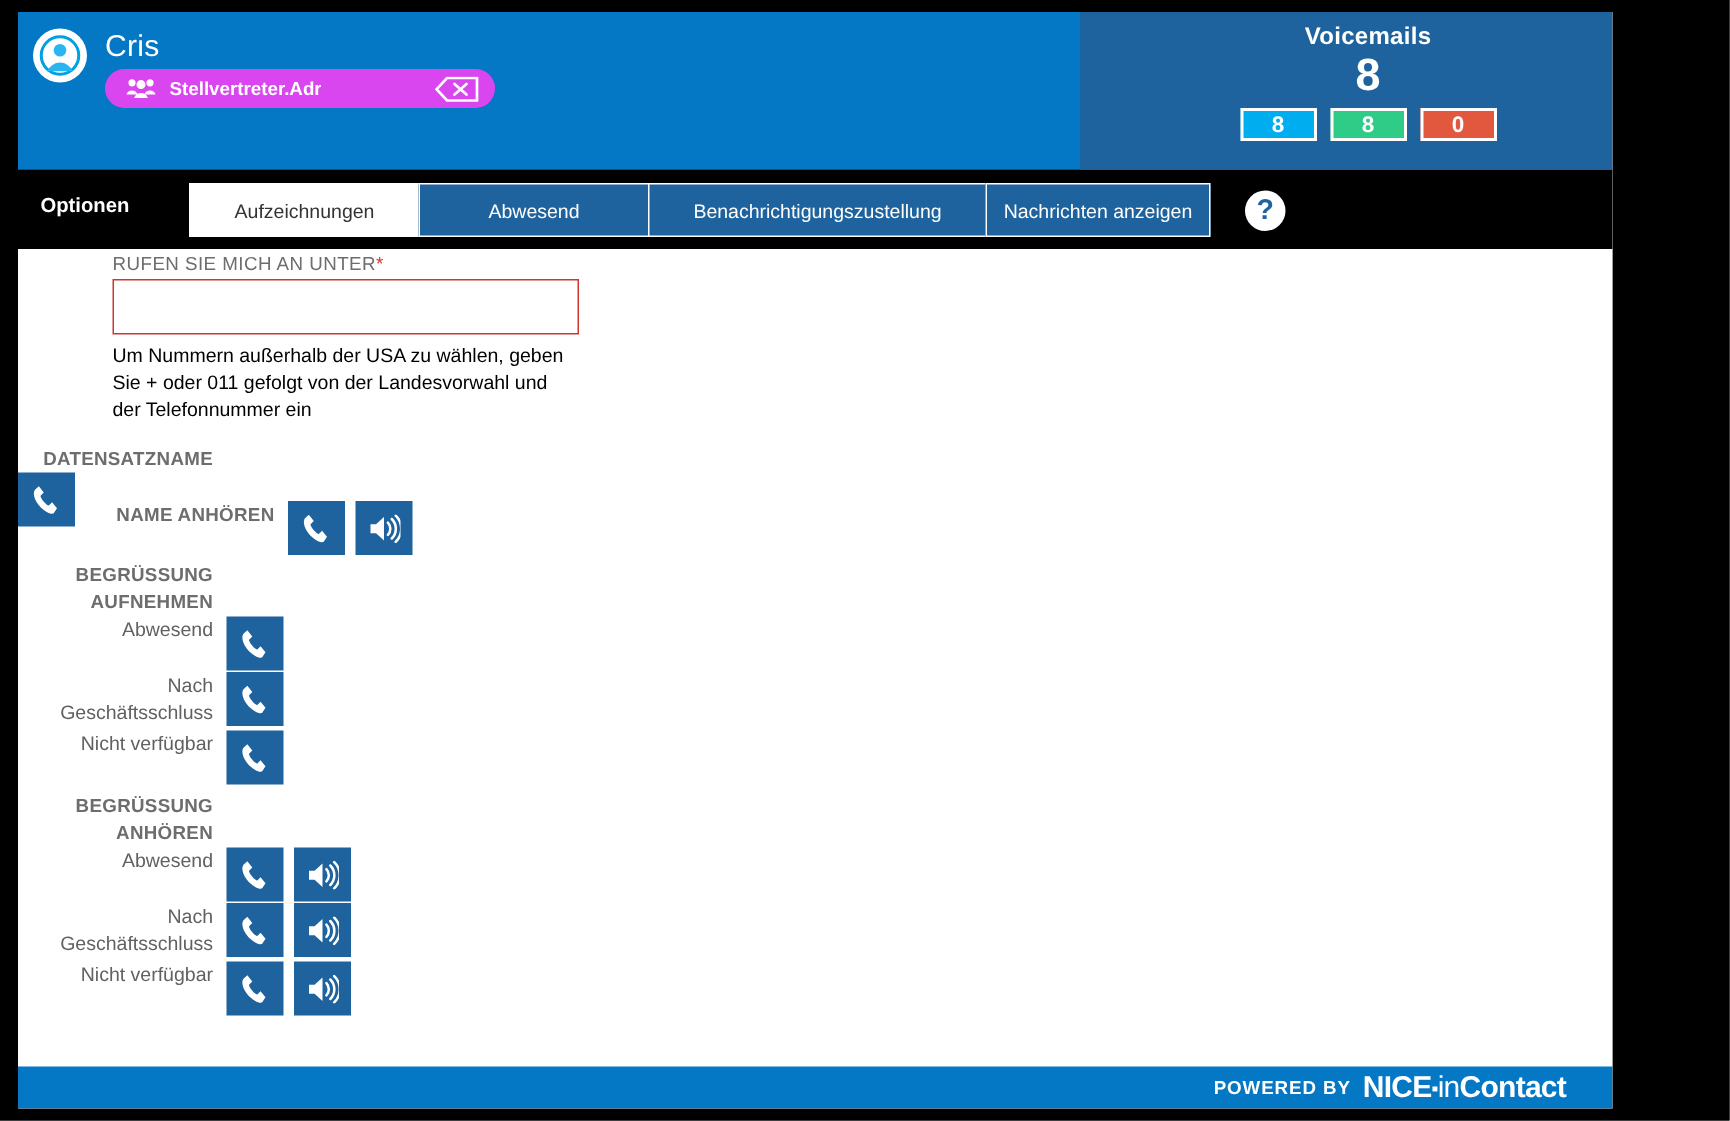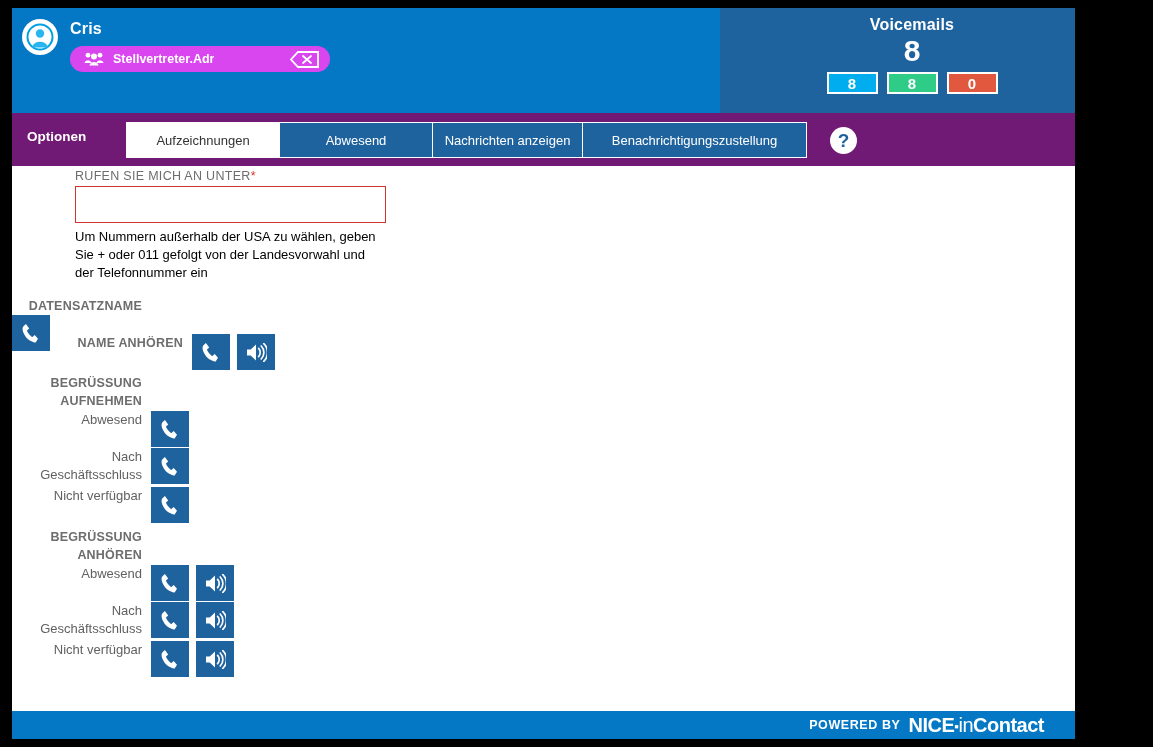--- a/index.html
+++ b/index.html
@@ -46,22 +46,22 @@
     background: #ffffff;
     display: flex;
     align-items: center;
     justify-content: center;
   }
   .avatar svg { display: block; }
   .user-name {
     position: absolute;
     left: 58px;
     top: 12px;
-    font-size: 16px;
-    font-weight: bold;
+    font-size: 20px;
+    font-weight: normal;
     color: #ffffff;
     letter-spacing: 0.2px;
   }
   .chip {
     position: absolute;
     left: 58px;
     top: 38px;
     width: 260px;
     height: 26px;
     background: #d946ef;
@@ -131,21 +131,21 @@
     font-weight: bold;
     display: flex;
     align-items: center;
     justify-content: center;
   }
 
   
   .tabbar {
     position: relative;
     height: 53px;
-    background: #701a75;
+    background: #000000;
   }
   .tab-static {
     position: absolute;
     left: 15px;
     top: 16px;
     color: #ffffff;
     font-size: 13.5px;
     font-weight: bold;
   }
   .tabs {
@@ -351,22 +351,22 @@
         <div class="vm-badge" style="background:#E2583E;">0</div>
       </div>
     </div>
   </div>
 
   <div class="tabbar">
     <div class="tab-static">Optionen</div>
     <div class="tabs">
       <div class="tab active" style="width:153px;">Aufzeichnungen</div>
       <div class="tab" style="width:153px;">Abwesend</div>
+      <div class="tab" style="width:225px;">Benachrichtigungszustellung</div>
       <div class="tab" style="width:150px;">Nachrichten anzeigen</div>
-      <div class="tab" style="width:225px;">Benachrichtigungszustellung</div>
     </div>
     <div class="help-btn">?</div>
   </div>
 
   <div class="content">
 
     <div class="field-label">
       <span>RUFEN SIE MICH AN UNTER</span><span class="req">*</span>
     </div>
 

